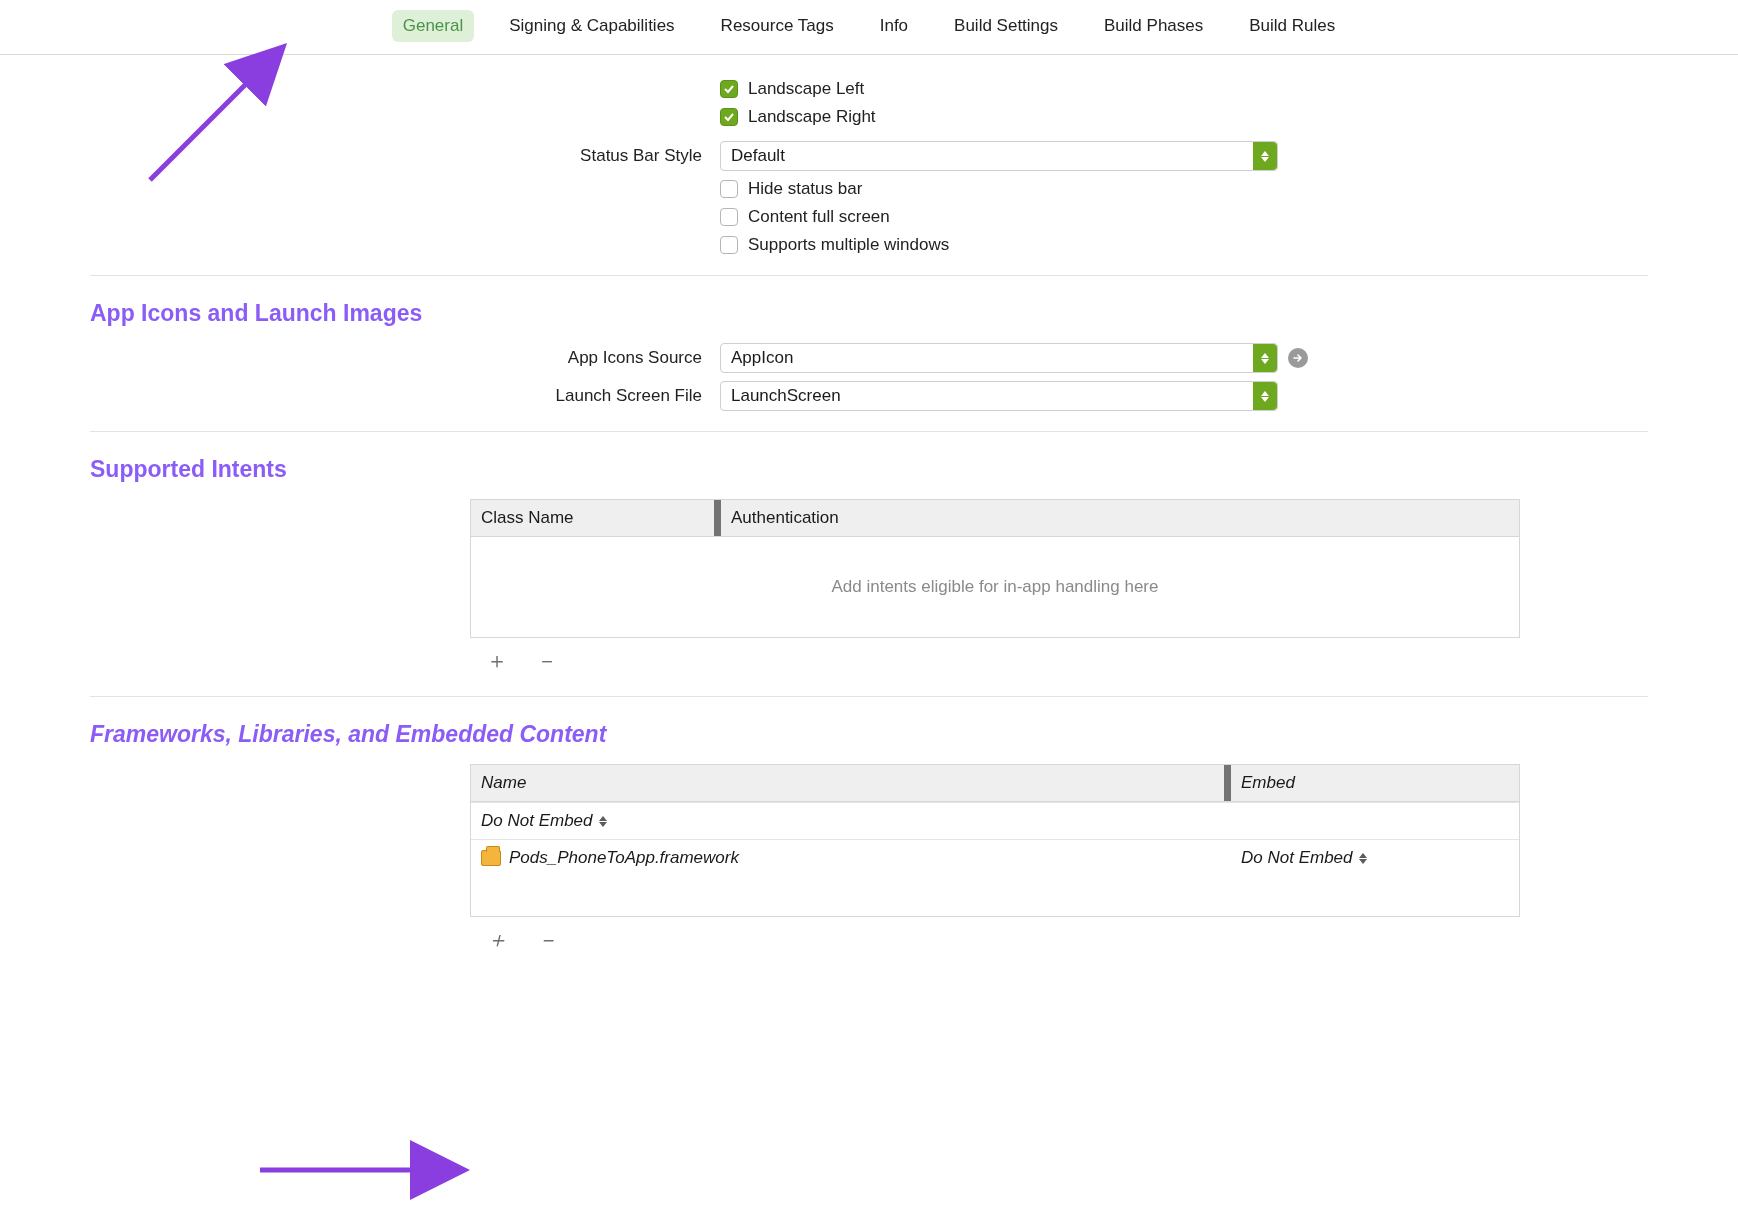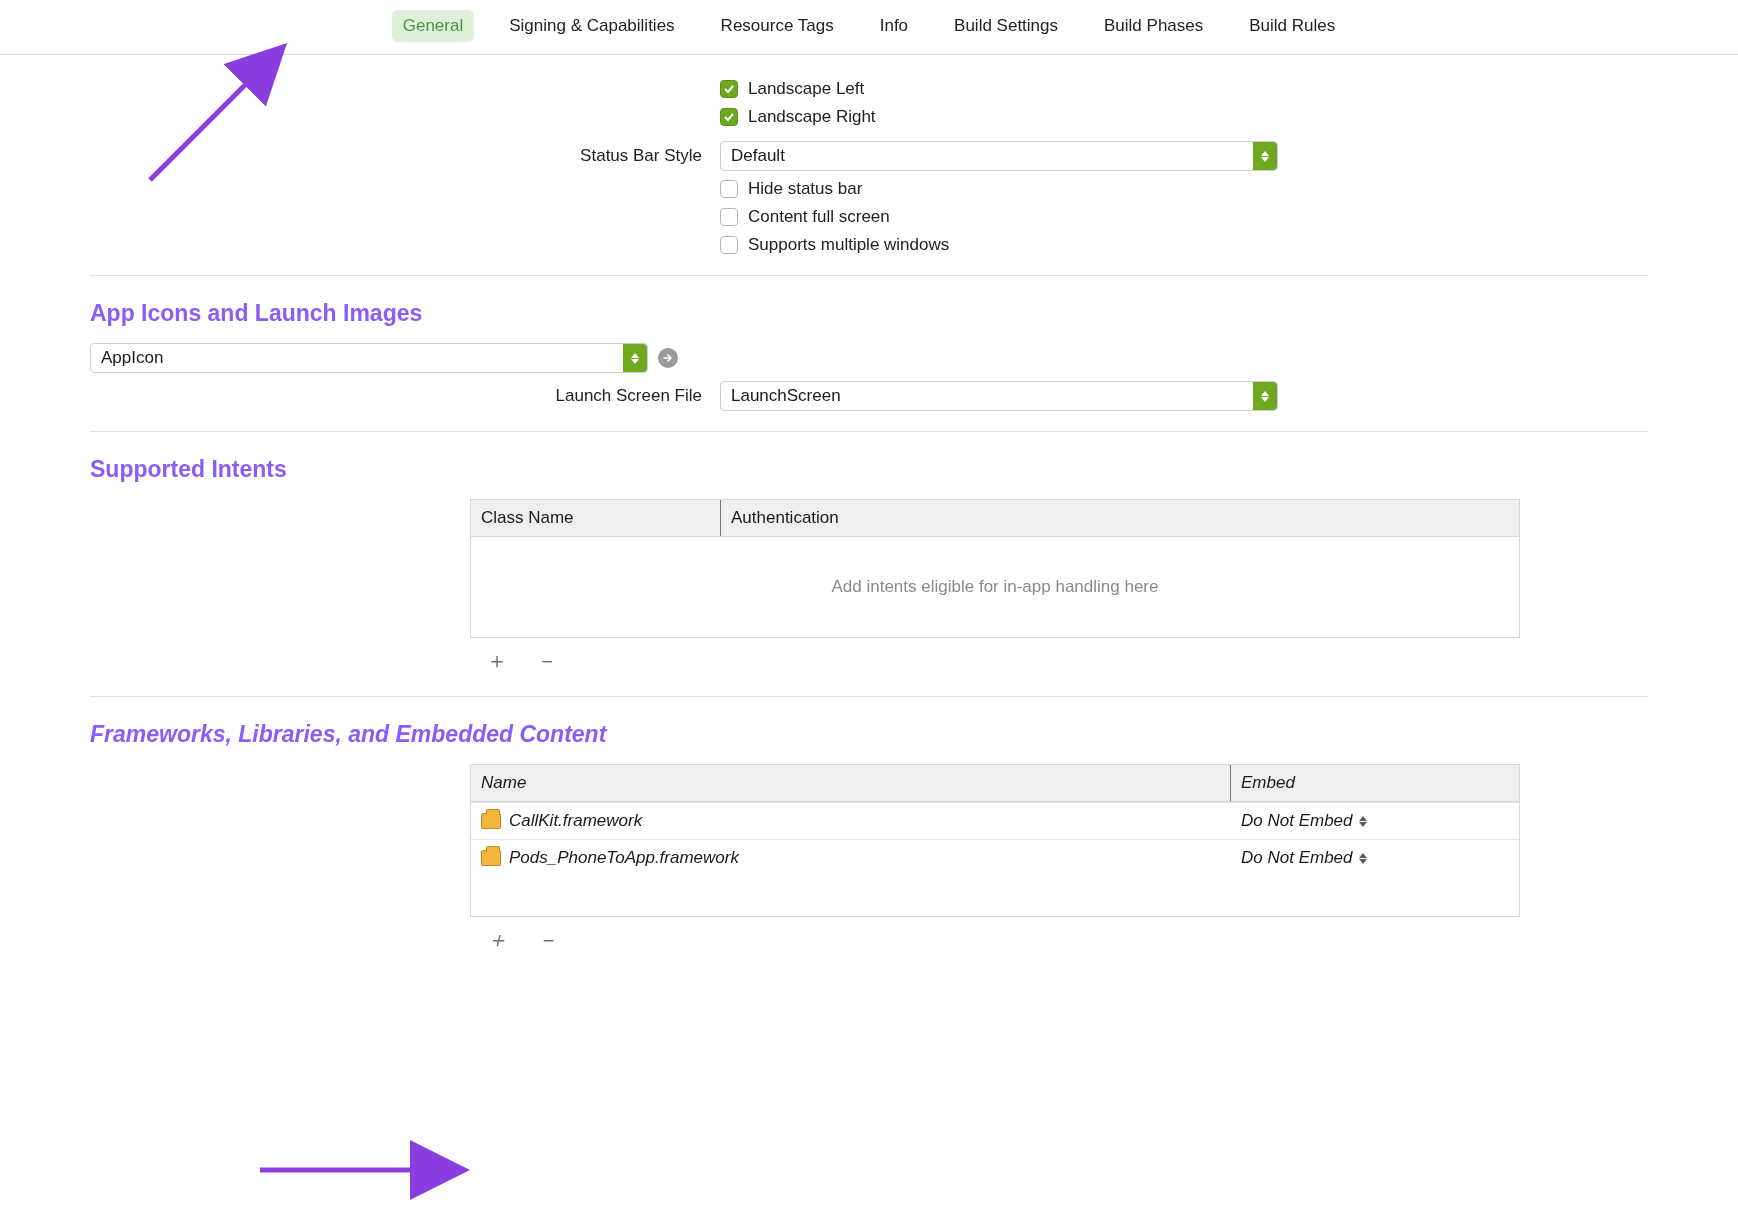--- a/index.html
+++ b/index.html
@@ -138,21 +138,21 @@
     border: 1px solid #d7d7d7;
   }
   .tbl-head {
     display: flex;
     background: #efefef;
     border-bottom: 1px solid #d7d7d7;
   }
   .tbl-head .th {
     padding: 8px 10px;
     font-size: 17px;
-    border-right: 1px solid #737373;
+    border-right: 7px solid #737373;
   }
   .tbl-head .th:last-child { border-right: none; }
   .tbl-body {
     min-height: 100px;
     display: flex;
     align-items: center;
     justify-content: center;
     color: #8a8a8a;
     font-size: 17px;
   }
@@ -297,20 +297,21 @@
         </span>
         <span class="cb-label">Supports multiple windows</span>
       </div>
     </div>
   </div>
 
   <div class="section">
     <h2>App Icons and Launch Images</h2>
 
     <div class="row">
+      <div class="row-label">App Icons Source</div>
       <div class="row-control">
         <div class="popup">
           <span>AppIcon</span>
           <span class="stepper"></span>
         </div>
         <span class="goto-icon">
           <svg viewBox="0 0 12 12">
               <path d="M2 6h7M6 3l3 3-3 3" stroke="#fff" stroke-width="1.6" fill="none" stroke-linecap="round" stroke-linejoin="round"></path>
             </svg>
         </span>
@@ -347,24 +348,20 @@
   <div class="section no-border">
     <h2>Frameworks, Libraries, and Embedded Content</h2>
 
     <div class="tbl">
       <div class="tbl-head">
         <div class="th w-name">Name</div>
         <div class="th w-embed">Embed</div>
       </div>
 
       <div class="tbl-row">
-        <div class="td w-name">
-          <span class="framework-icon"></span>
-          <span>CallKit.framework</span>
-        </div>
         <div class="td w-embed embed-cell">
           <span>Do Not Embed</span>
           <span class="mini-sort"></span>
         </div>
       </div>
 
       <div class="tbl-row">
         <div class="td w-name">
           <span class="framework-icon"></span>
           <span>Pods_PhoneToApp.framework</span>

